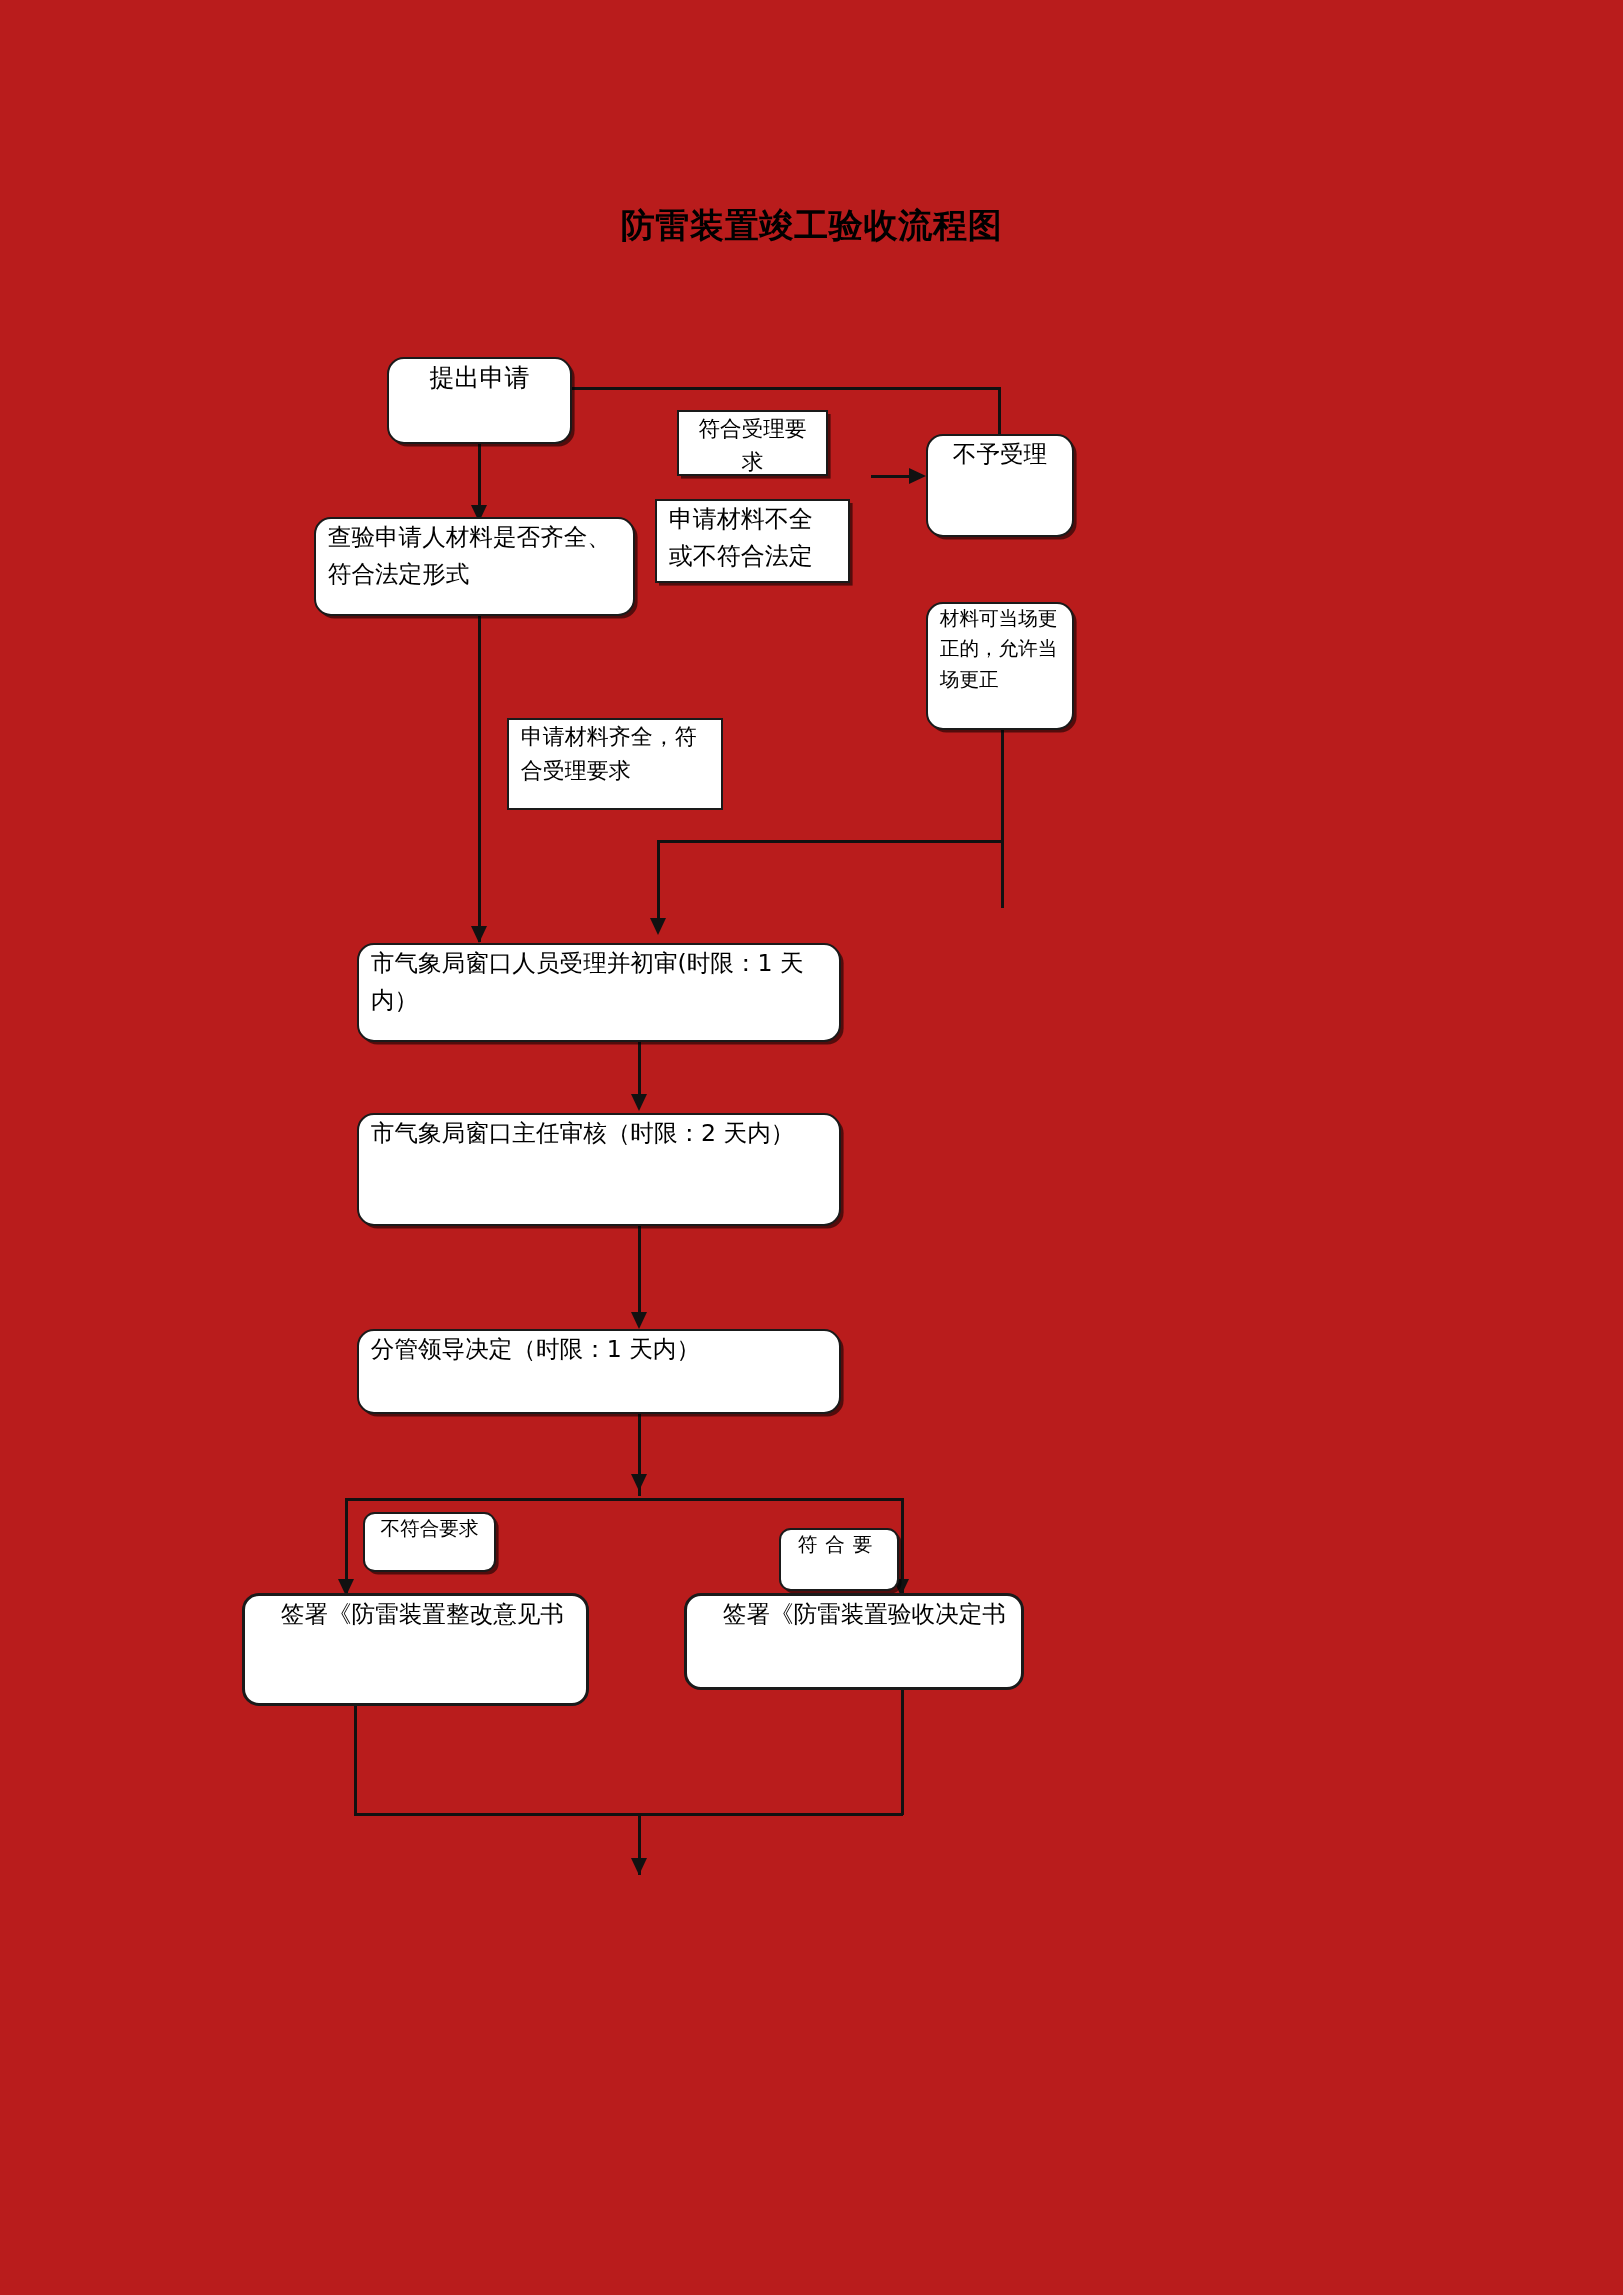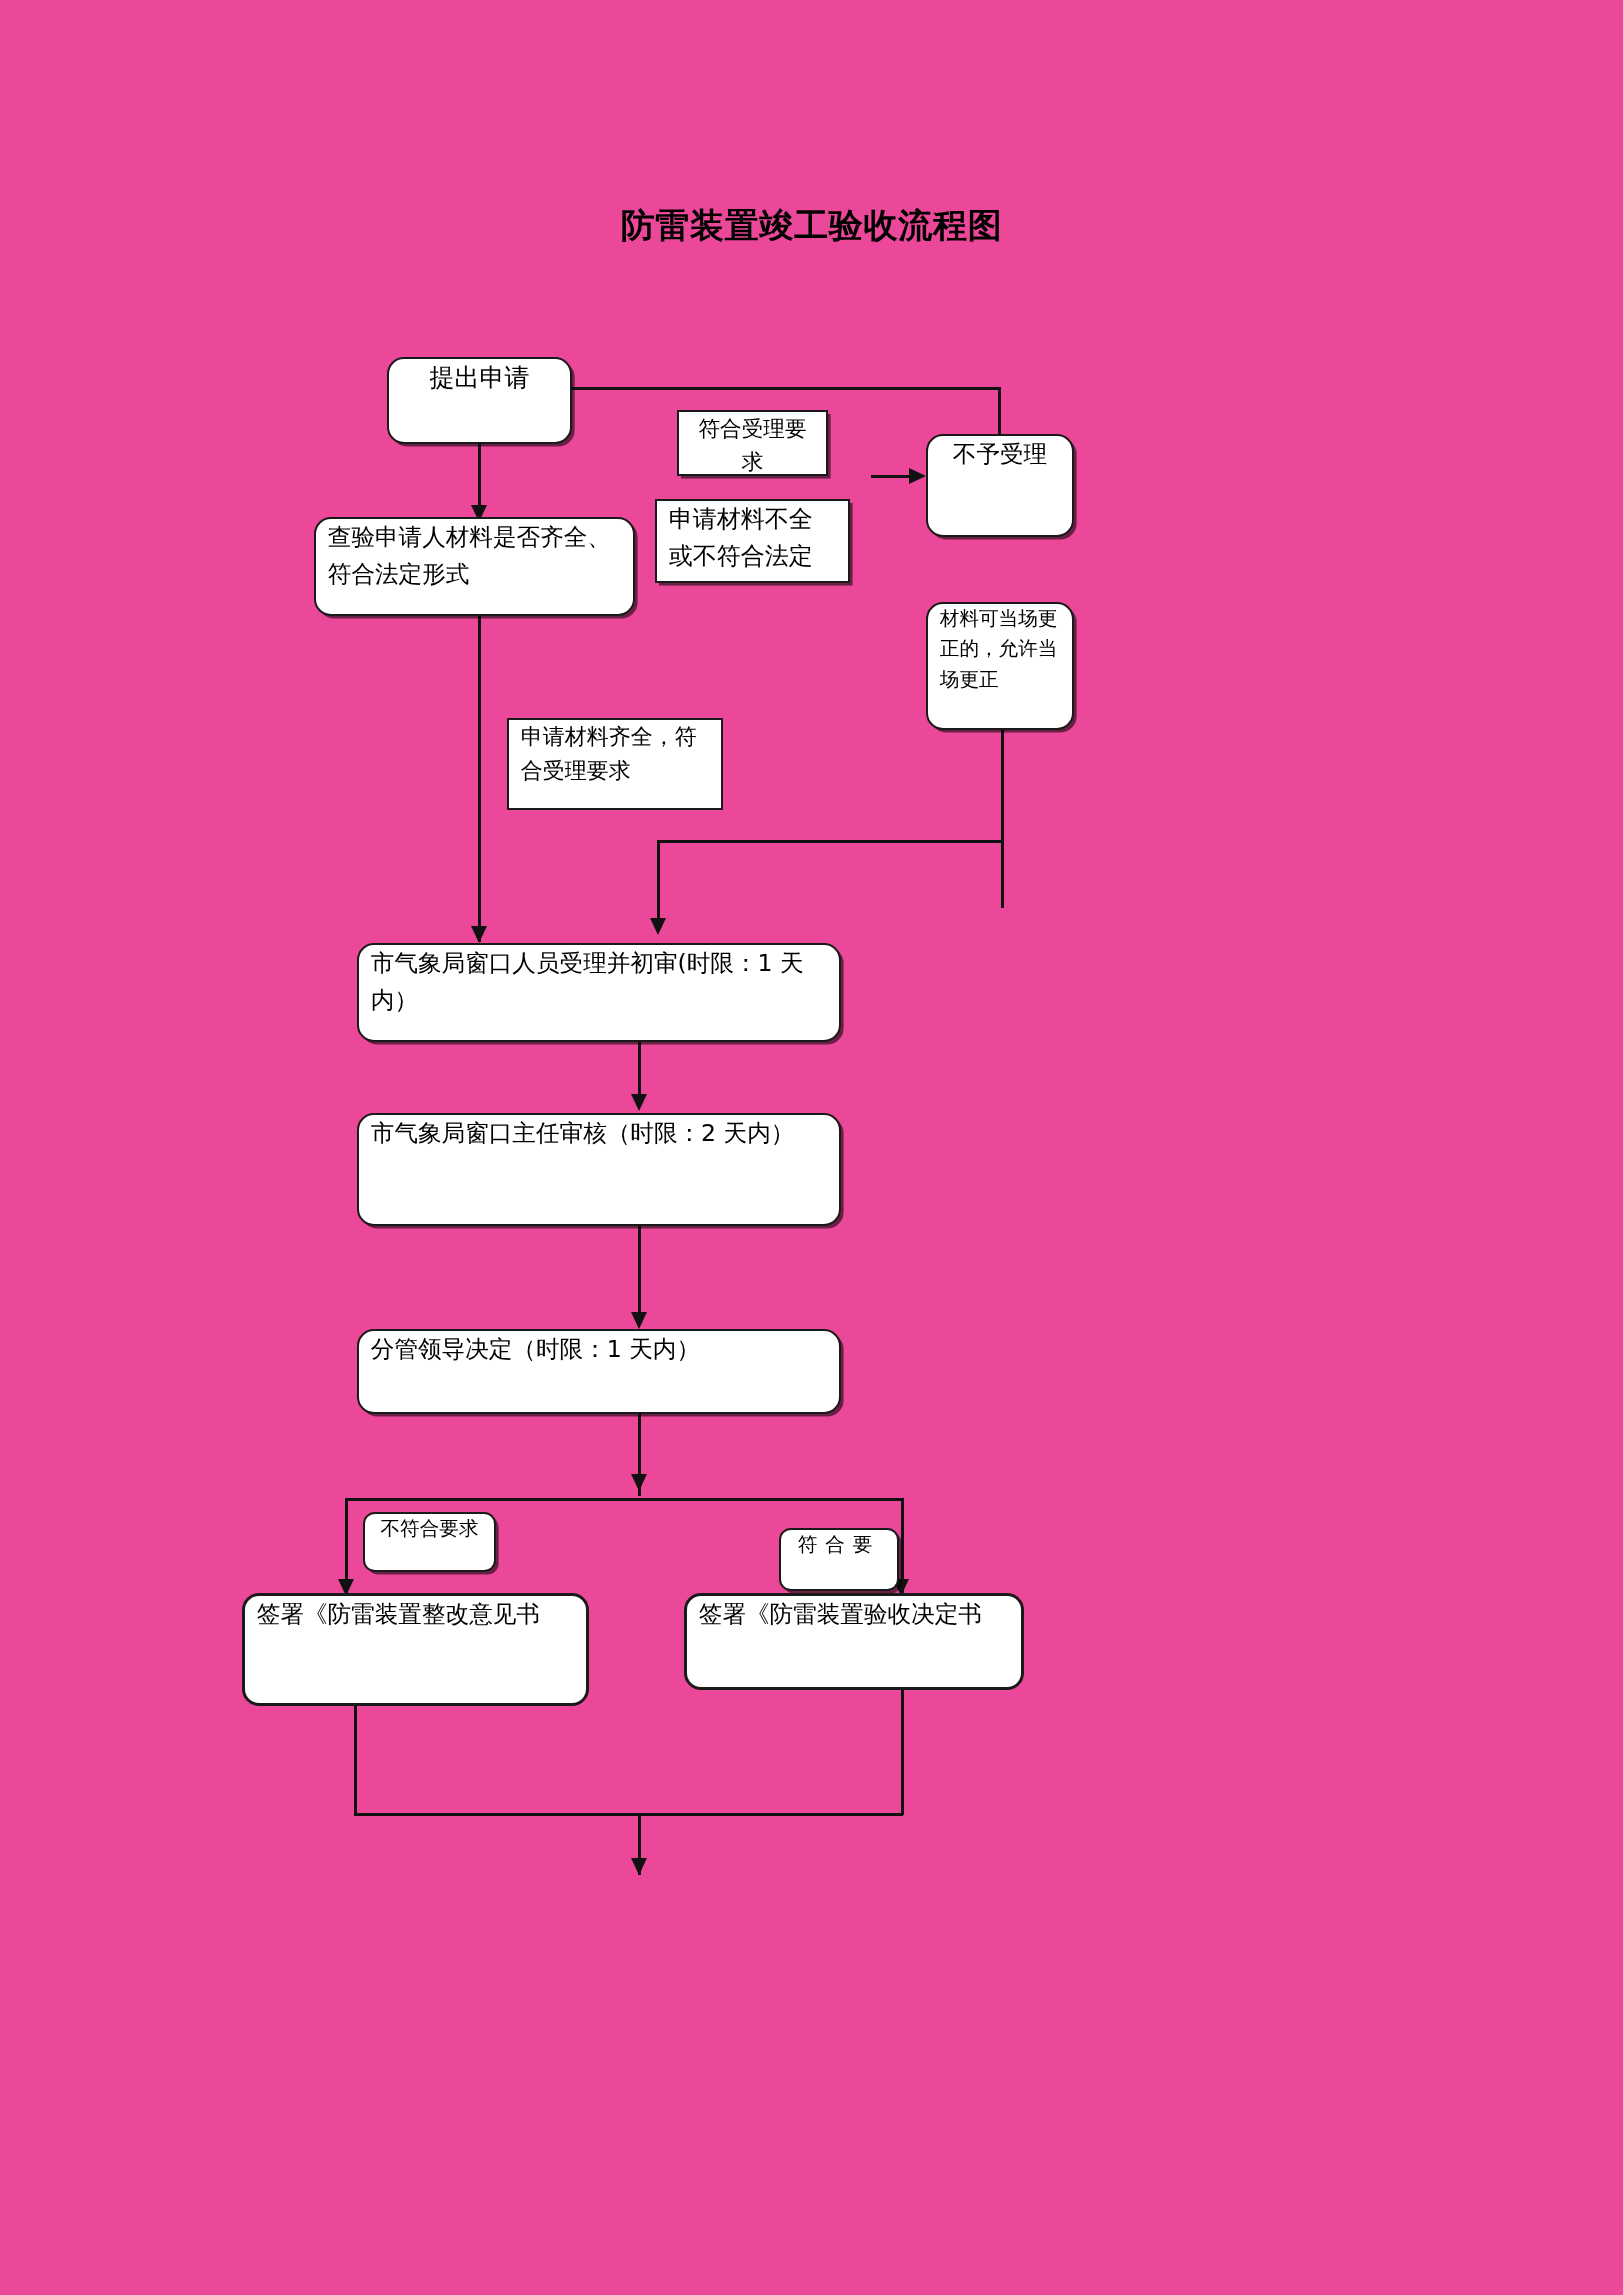--- a/index.html
+++ b/index.html
@@ -8,21 +8,21 @@
     padding: 0;
     background: #ffffff;
   }
   body {
     font-family: "DejaVu Sans", "Liberation Sans", sans-serif;
   }
   #page {
     position: relative;
     width: 1623px;
     height: 2295px;
-    background: #ec4899;
+    background: #b91c1c;
     overflow: hidden;
   }
   #chart-title {
     position: absolute;
     left: 0;
     top: 203px;
     width: 1623px;
     text-align: center;
     font-size: 34px;
     font-weight: bold;
@@ -43,21 +43,21 @@
     display: block;
     width: 100%;
     padding: 0 11.8px;
     line-height: 1.55;
     white-space: pre-line;
   }
   .rounded   { border-radius: 17px; }
   .rounded-s { border-radius: 11.8px; }
   .rect      { border-radius: 0; }
   .shadow    { box-shadow: 3.3px 3.3px 0 -0.7px rgba(0,0,0,0.55); }
-  .thick     { border-width: 3.3px; }
+  .thick     { border-width: 3.3px; padding-left: 24px; }
 
   .t-center { text-align: center; }
   .t-left   { text-align: left; }
 
   .fs-30 { font-size: 19.6px; }
   .fs-31 { font-size: 24px; }
   .fs-33 { font-size: 21.6px; }
   .fs-34 { font-size: 22px; }
   .fs-36 { font-size: 23.6px; }
   .fs-38 { font-size: 25px; }

